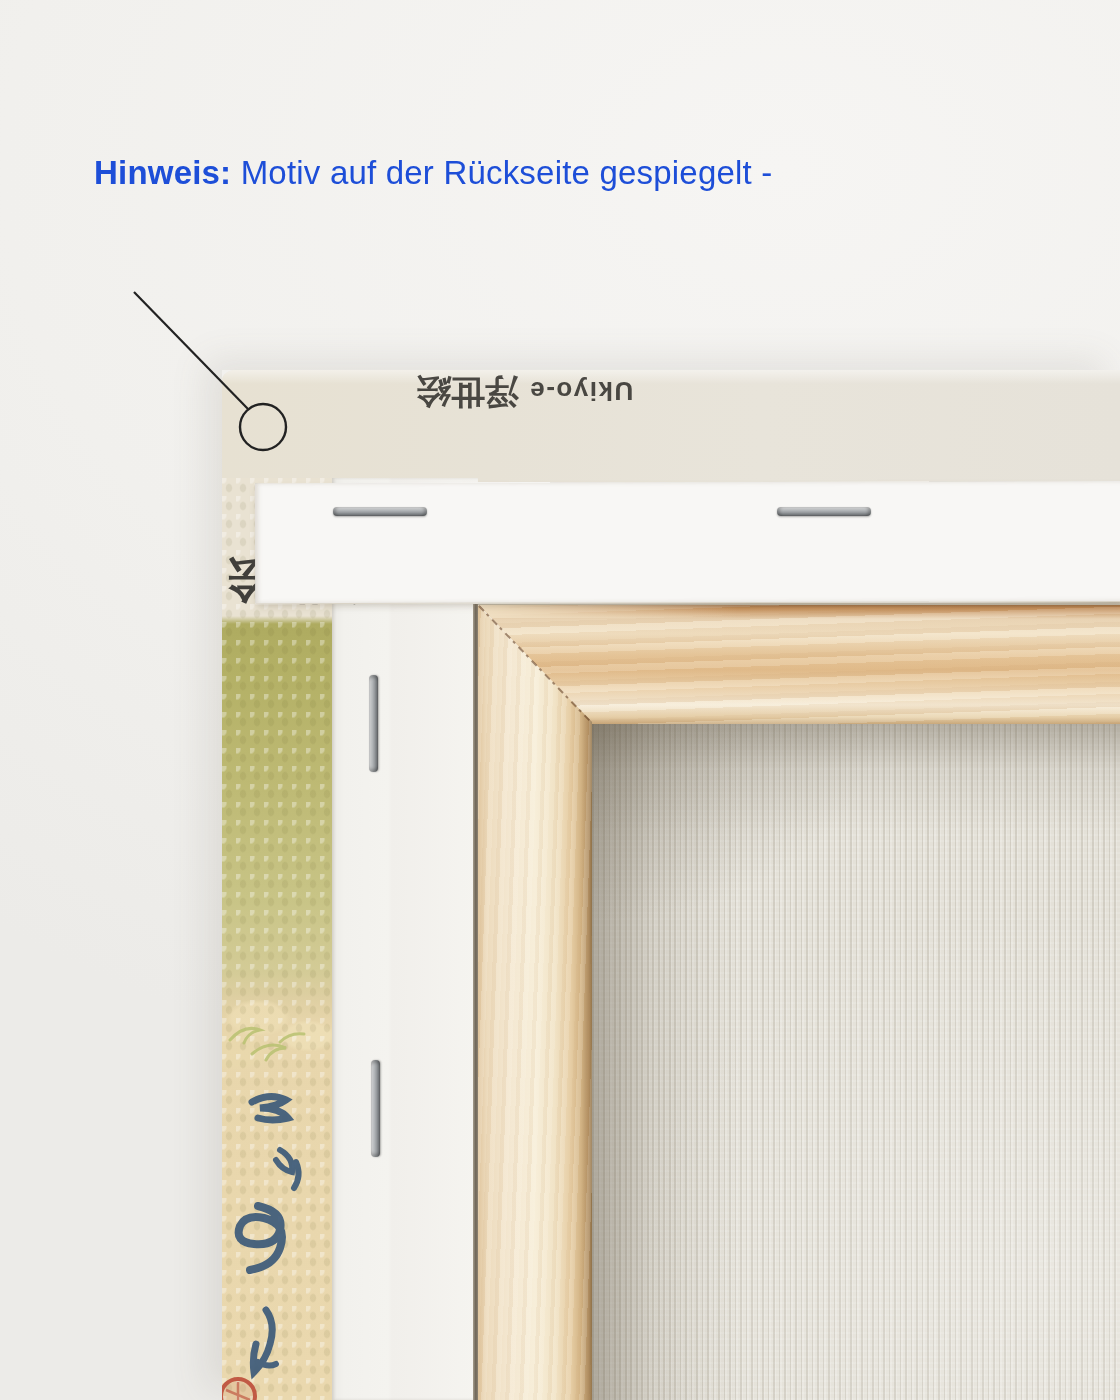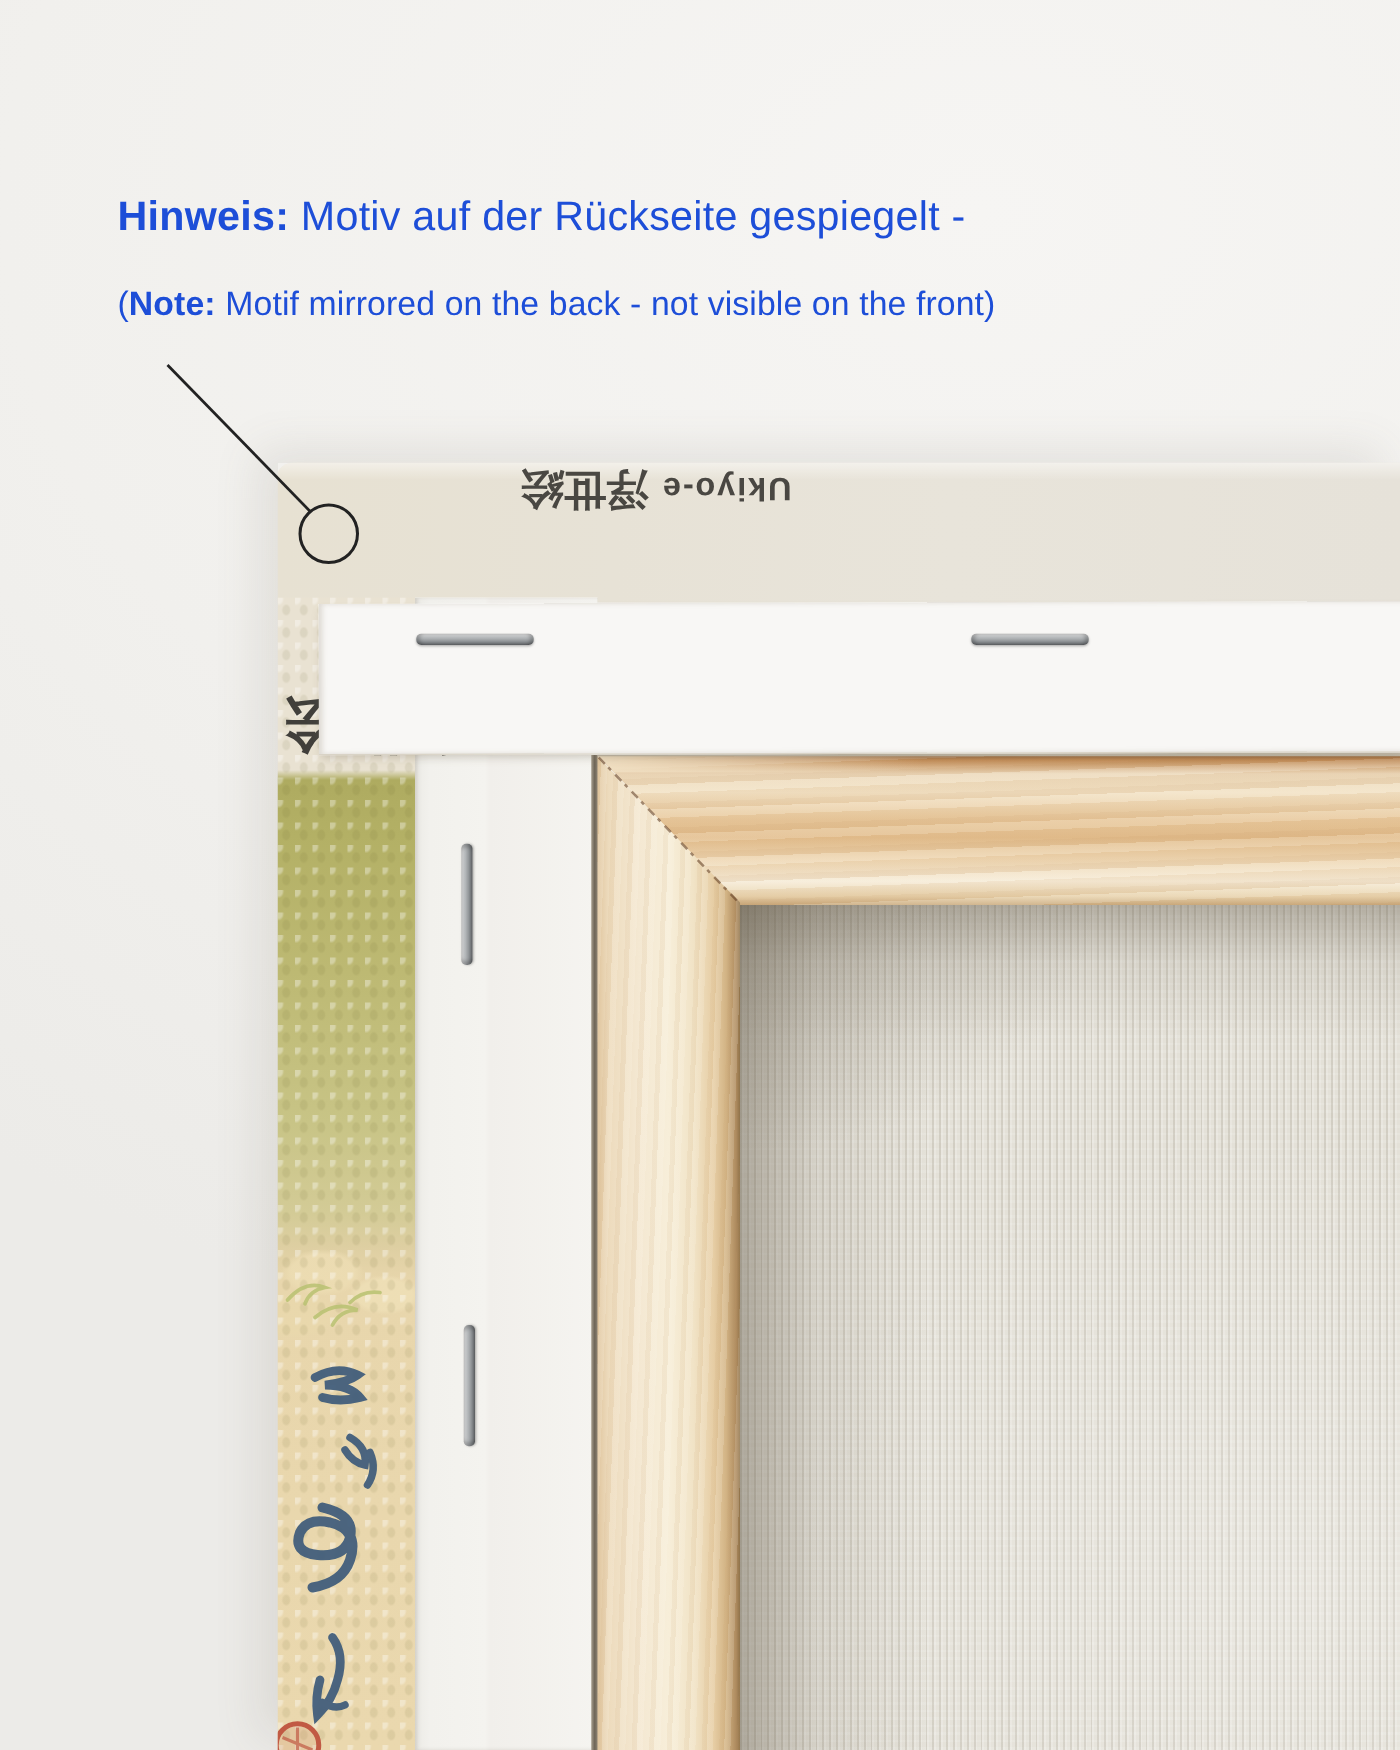--- a/index.html
+++ b/index.html
@@ -139,23 +139,20 @@
 </style>
 </head>
 <body>
 
 <div class="wall"></div>
 
 <div class="note-block">
   <div class="note-de">
     <b>Hinweis:</b>
     <span>Motiv auf der Rückseite gespiegelt -</span><br>
-  </div>
-  <div class="note-en"><span>(</span><b>Note:</b>
-    <span>Motif mirrored on the back - not visible on the front)</span>
   </div>
 </div>
 
 <div class="canvas-photo">
 
   <div class="strip-top weave"></div>
 
   <div class="print-top">
     <span class="latin">Ukiyo-e</span>
     <span class="cjk">浮世絵</span>

